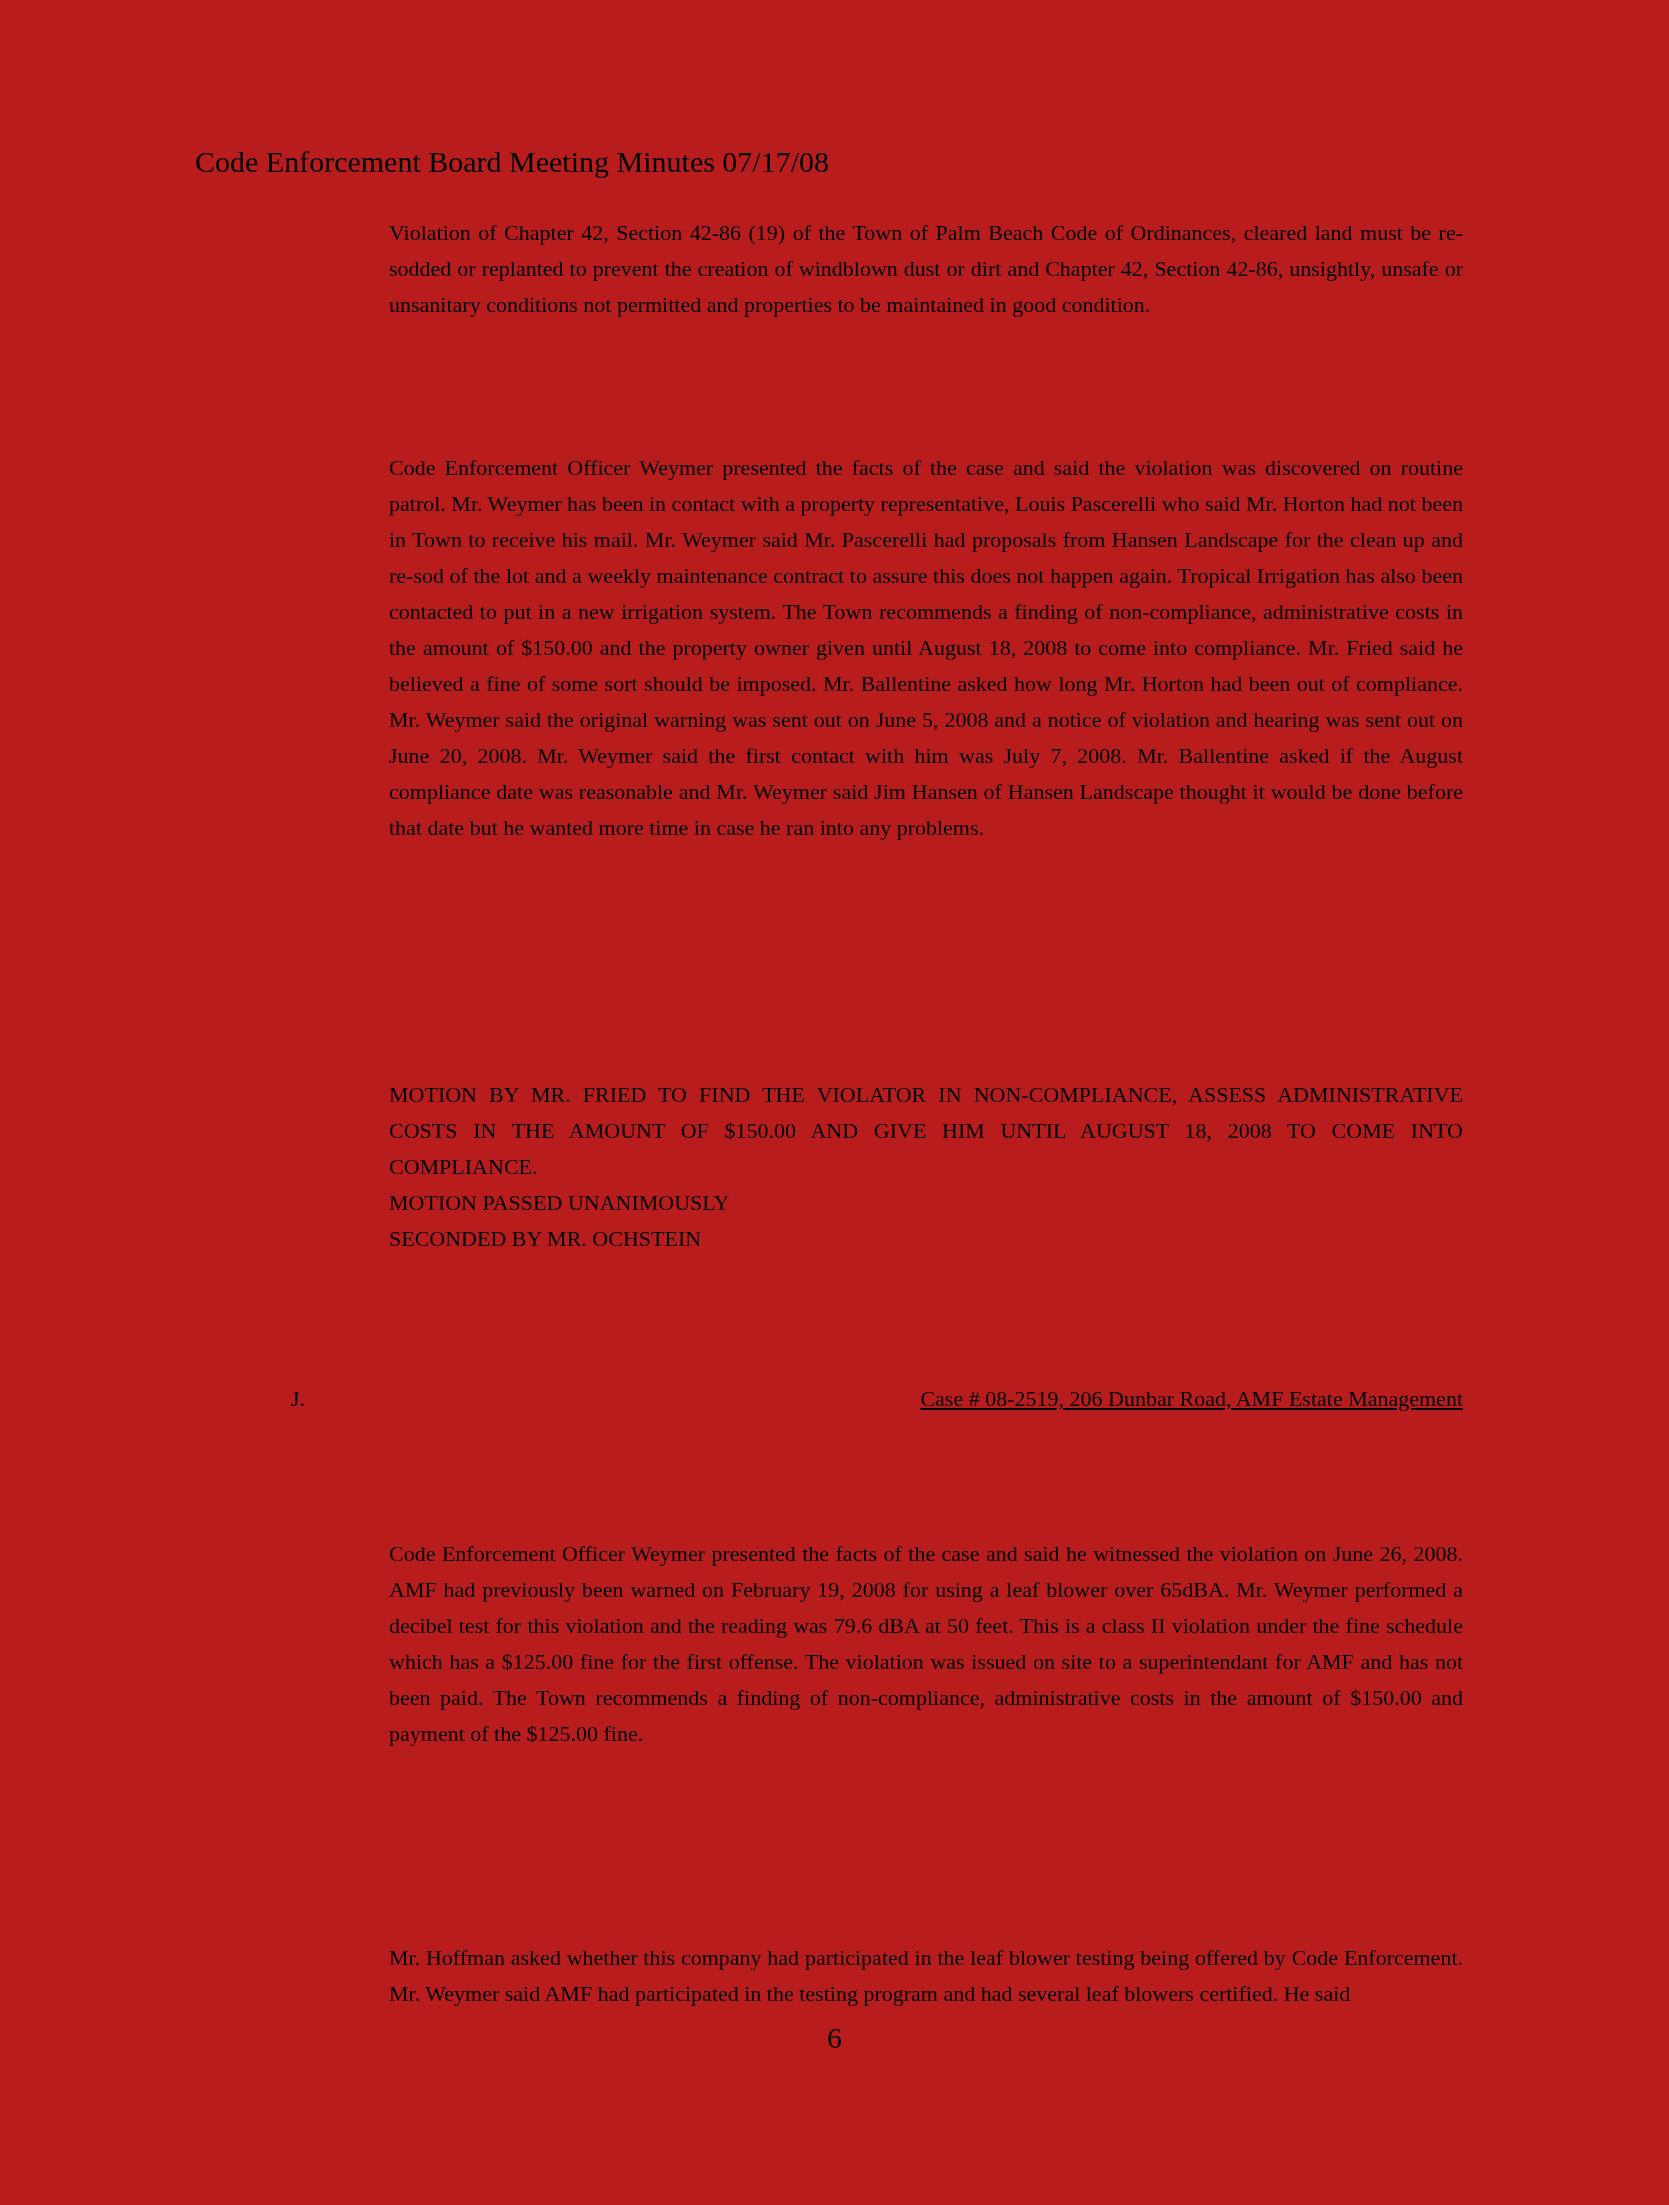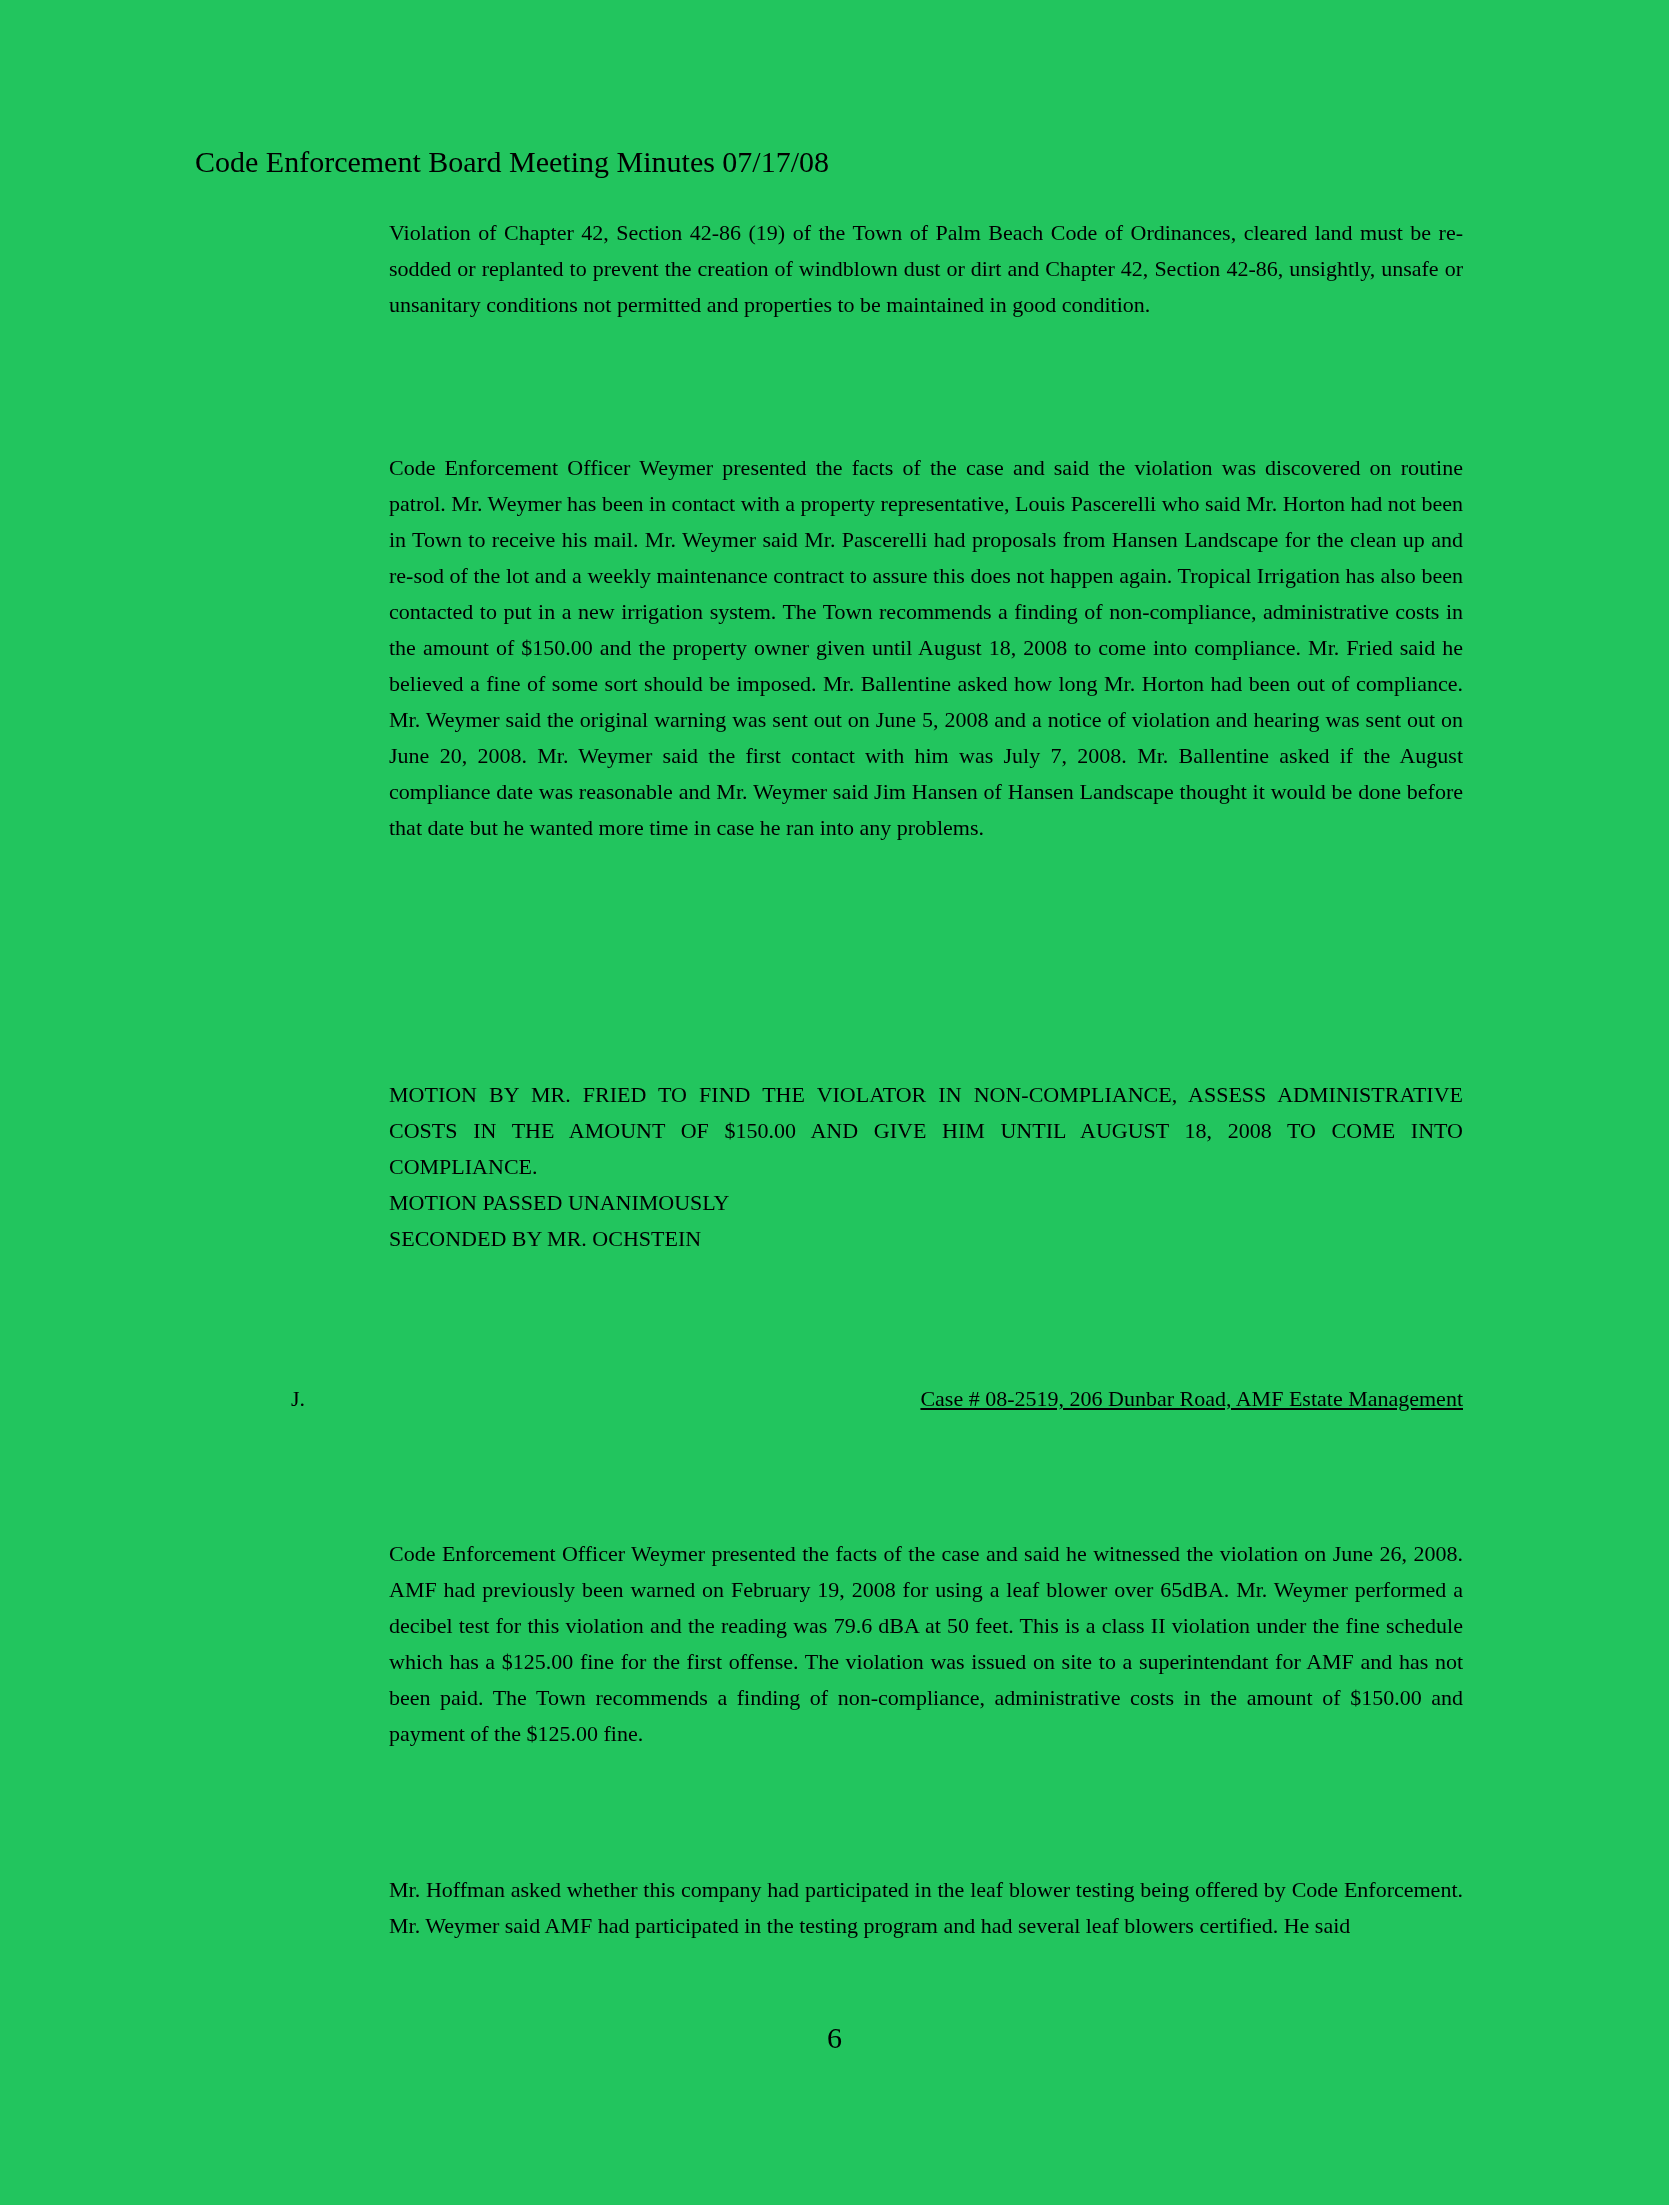--- a/index.html
+++ b/index.html
@@ -1,20 +1,20 @@
 <!DOCTYPE html>
 <html style="font-size:10.5px"><head>
 <meta charset="utf-8">
 <style>
   html, body { margin: 0; padding: 0; background: #ffffff; }
   .page {
     position: relative;
     width: 1669px;
     height: 2205px;
-    background: #22c55e;
+    background: #b91c1c;
     color: #000000;
     font-family: "Liberation Serif", serif;
     overflow: hidden;
   }
   .doc-header {
     position: absolute;
     left: 195px;
     top: 144px;
     font-size: 30px;
     line-height: 36px;
@@ -40,21 +40,21 @@
     position: absolute;
     left: -98px;
     top: 0;
     text-align: left;
   }
   .case-heading {
     text-decoration: underline;
     text-align: right;
   }
   .p3 { top: 1536px; }
-  .p4 { top: 1872px; }
+  .p4 { top: 1940px; }
   .page-number {
     position: absolute;
     left: 0;
     top: 2020px;
     width: 1669px;
     text-align: center;
     font-size: 30px;
     line-height: 36px;
   }
   .bates-stamp {

